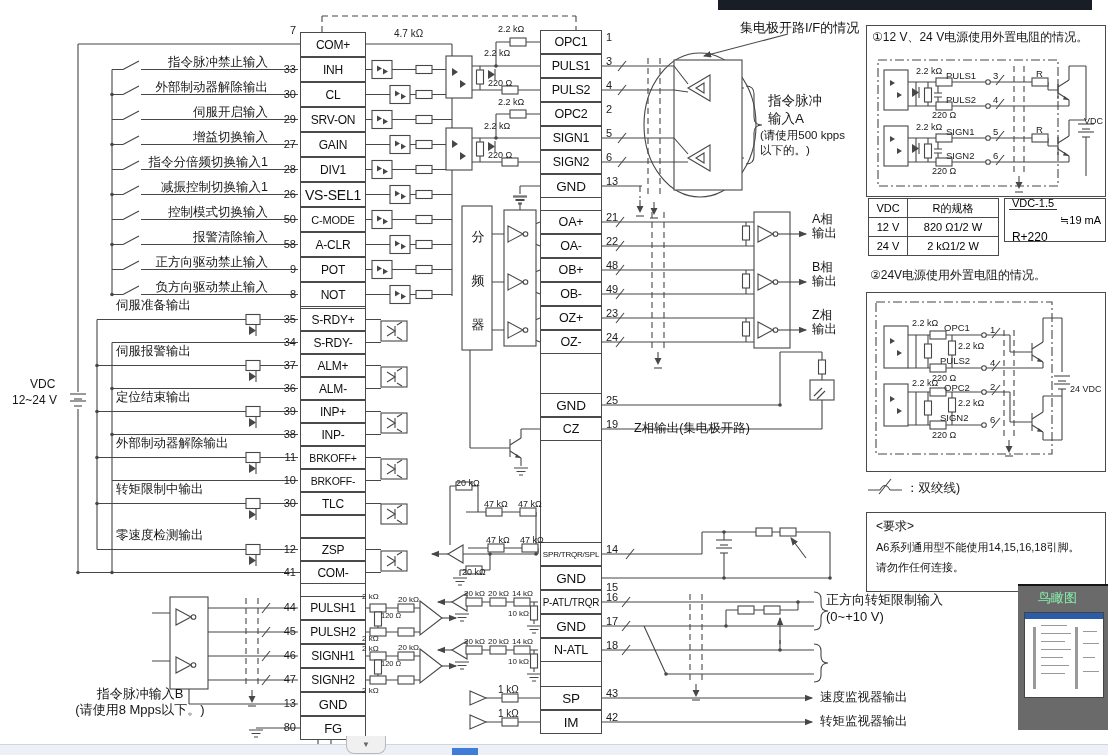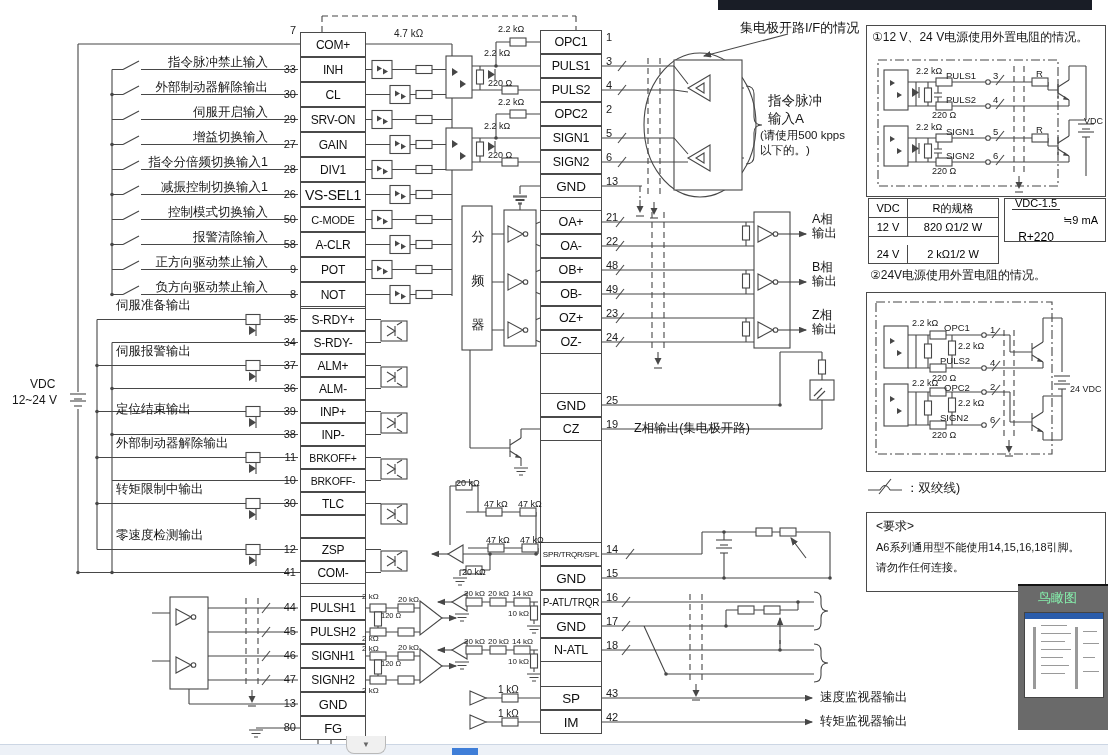--- a/index.html
+++ b/index.html
@@ -16,24 +16,24 @@
   .h23{height:23px;} .h24{height:24px;}
   .pin{position:absolute;font-size:11px;color:#1c1c1c;z-index:3;}
   .lp{left:264px;width:32px;text-align:right;}
   .mp{left:606px;width:28px;text-align:left;}
   .il{left:92px;width:176px;text-align:right;font-size:12.5px;}
   .ol{left:116px;font-size:12.5px;} .f95{font-size:9.5px;} .f11{font-size:11px;}
   .f115{font-size:11.5px;} .f12{font-size:12px;} .f125{font-size:12.5px;} .f13{font-size:13px;} .f14{font-size:13.5px;}
   .box{position:absolute;border:1.2px solid #4a4a4a;box-sizing:border-box;z-index:2;background:transparent;}
   .tbl{position:absolute;z-index:3;border:1.2px solid #4a4a4a;background:#fff;box-sizing:border-box;}
   .tbl .tr{display:flex;border-bottom:1.2px solid #4a4a4a;}
-  .tbl .tr:last-child{border-bottom:none;margin-top:8px;}
+  .tbl .tr:last-child{border-bottom:none;}
   .tbl .td1{width:38px;border-right:1.2px solid #4a4a4a;text-align:center;font-size:11px;line-height:18px;height:18px;}
   .tbl .td2{width:90px;text-align:center;font-size:11px;line-height:18px;height:18px;}
-  .frac{display:inline-block;text-align:center;vertical-align:middle;}
+  .frac{display:inline-block;text-align:left;vertical-align:middle;}
   .frac .num{display:block;border-bottom:1.1px solid #333;padding:0 3px;font-size:11px;}
   .frac .den{display:block;padding:0 3px;font-size:12px;margin-top:20px;}
   .topbar{position:absolute;left:718px;top:0;width:374px;height:10px;background:#191d26;z-index:5;}
   .bstrip{position:absolute;left:0;top:744px;width:1108px;height:11px;background:#edf1f7;border-top:1px solid #ccd6e4;z-index:4;}
   .bluefrag{position:absolute;left:452px;top:748px;width:26px;height:7px;background:#3f7ed8;z-index:5;}
   .scrolltab{position:absolute;left:346px;top:736px;width:38px;height:17px;background:#f0f0f0;border:1px solid #b9b9b9;
              border-top:none;border-radius:0 0 8px 8px;display:flex;align-items:center;justify-content:center;
              font-size:8px;color:#666;z-index:5;}
   .bird{position:absolute;left:1018px;top:584px;width:90px;height:144px;background:#6a6a6a;border-top:2px solid #151515;z-index:5;}
   .bird .btitle{color:#86efac;font-size:13px;padding:3px 16px 0 20px;}
@@ -514,21 +514,21 @@
 <div class="t il" style="top:105px">伺服开启输入</div>
 <div class="t il" style="top:130px">增益切换输入</div>
 <div class="t il" style="top:155px">指令分倍频切换输入1</div>
 <div class="t il" style="top:180px">减振控制切换输入1</div>
 <div class="t il" style="top:205px">控制模式切换输入</div>
 <div class="t il" style="top:230px">报警清除输入</div>
 <div class="t il" style="top:255px">正方向驱动禁止输入</div>
 <div class="t il" style="top:280px">负方向驱动禁止输入</div>
 <div class="t ol" style="top:298px">伺服准备输出</div>
 <div class="t ol" style="top:344px">伺服报警输出</div>
-<div class="t ol" style="top:402px">定位结束输出</div>
+<div class="t ol" style="top:390px">定位结束输出</div>
 <div class="t ol" style="top:436px">外部制动器解除输出</div>
 <div class="t ol" style="top:482px">转矩限制中输出</div>
 <div class="t ol" style="top:528px">零速度检测输出</div>
 
 <div class="cell mc" style="top:30px">OPC1</div>
 <div class="cell mc" style="top:54px">PULS1</div>
 <div class="cell mc" style="top:78px">PULS2</div>
 <div class="cell mc" style="top:102px">OPC2</div>
 <div class="cell mc" style="top:126px">SIGN1</div>
 <div class="cell mc" style="top:150px">SIGN2</div>
@@ -558,21 +558,21 @@
 <div class="pin mp" style="top:175px">13</div>
 <div class="pin mp" style="top:211px">21</div>
 <div class="pin mp" style="top:235px">22</div>
 <div class="pin mp" style="top:259px">48</div>
 <div class="pin mp" style="top:283px">49</div>
 <div class="pin mp" style="top:307px">23</div>
 <div class="pin mp" style="top:331px">24</div>
 <div class="pin mp" style="top:394px">25</div>
 <div class="pin mp" style="top:418px">19</div>
 <div class="pin mp" style="top:543px">14</div>
-<div class="pin mp" style="top:567px">15</div>
+<div class="pin mp" style="top:581px">15</div>
 <div class="pin mp" style="top:591px">16</div>
 <div class="pin mp" style="top:615px">17</div>
 <div class="pin mp" style="top:639px">18</div>
 <div class="pin mp" style="top:687px">43</div>
 <div class="pin mp" style="top:711px">42</div>
 
 <div class="rl" style="left:394px;top:28px;font-size:10px">4.7 kΩ</div>
 <div class="rl" style="left:498px;top:24px">2.2 kΩ</div>
 <div class="rl" style="left:484px;top:48px">2.2 kΩ</div>
 <div class="rl" style="left:488px;top:78px">220 Ω</div>
@@ -614,20 +614,24 @@
 器</div>
 <div class="t f125" style="left:812px;top:212px;line-height:1.15">A相
 输出</div>
 <div class="t f125" style="left:812px;top:260px;line-height:1.15">B相
 输出</div>
 <div class="t f125" style="left:812px;top:308px;line-height:1.15">Z相
 输出</div>
 <div class="t f125" style="left:634px;top:421px">Z相输出(集电极开路)</div>
 <div class="t f12" style="left:30px;top:377px">VDC</div>
 <div class="t f12" style="left:12px;top:393px">12~24 V</div>
+<div class="t f13" style="left:52px;top:686px;width:176px;text-align:center">指令脉冲输入B
+(请使用8 Mpps以下。)</div>
+<div class="t f13" style="left:826px;top:592px;line-height:1.3">正方向转矩限制输入
+(0~+10 V)</div>
 <div class="t f125" style="left:820px;top:690px">速度监视器输出</div>
 <div class="t f125" style="left:820px;top:714px">转矩监视器输出</div>
 
 <div class="box" style="left:866px;top:25px;width:240px;height:172px"></div>
 <div class="t f12" style="left:872px;top:30px;width:232px">①12 V、24 V电源使用外置电阻的情况。</div>
 <div class="rl" style="left:916px;top:66px">2.2 kΩ</div>
 <div class="rl f95" style="left:946px;top:70px">PULS1</div>
 <div class="rl f95" style="left:993px;top:70px">3</div>
 <div class="rl f95" style="left:946px;top:94px">PULS2</div>
 <div class="rl f95" style="left:993px;top:94px">4</div>
@@ -654,21 +658,21 @@
   <div class="tr">
         <div class="td1">24 V</div>
         <div class="td2">2 kΩ1/2 W</div>
       </div>
 </div>
 <div class="tbl" style="left:1004px;top:198px;width:102px;height:44px;display:flex;align-items:center;justify-content:center;gap:3px">
   <span class="frac">
         <span class="num">VDC-1.5</span>
         <span class="den">R+220</span>
       </span>
-  <span class="f11">≒9 mA</span>
+  <span class="f11">≒19 mA</span>
 </div>
 
 <div class="t f12" style="left:870px;top:268px">②24V电源使用外置电阻的情况。</div>
 <div class="box" style="left:866px;top:292px;width:240px;height:180px"></div>
 <div class="rl" style="left:912px;top:318px">2.2 kΩ</div>
 <div class="rl f95" style="left:944px;top:322px">OPC1</div>
 <div class="rl f95" style="left:990px;top:324px">1</div>
 <div class="rl" style="left:958px;top:341px">2.2 kΩ</div>
 <div class="rl f95" style="left:940px;top:355px">PULS2</div>
 <div class="rl f95" style="left:990px;top:357px">4</div>

